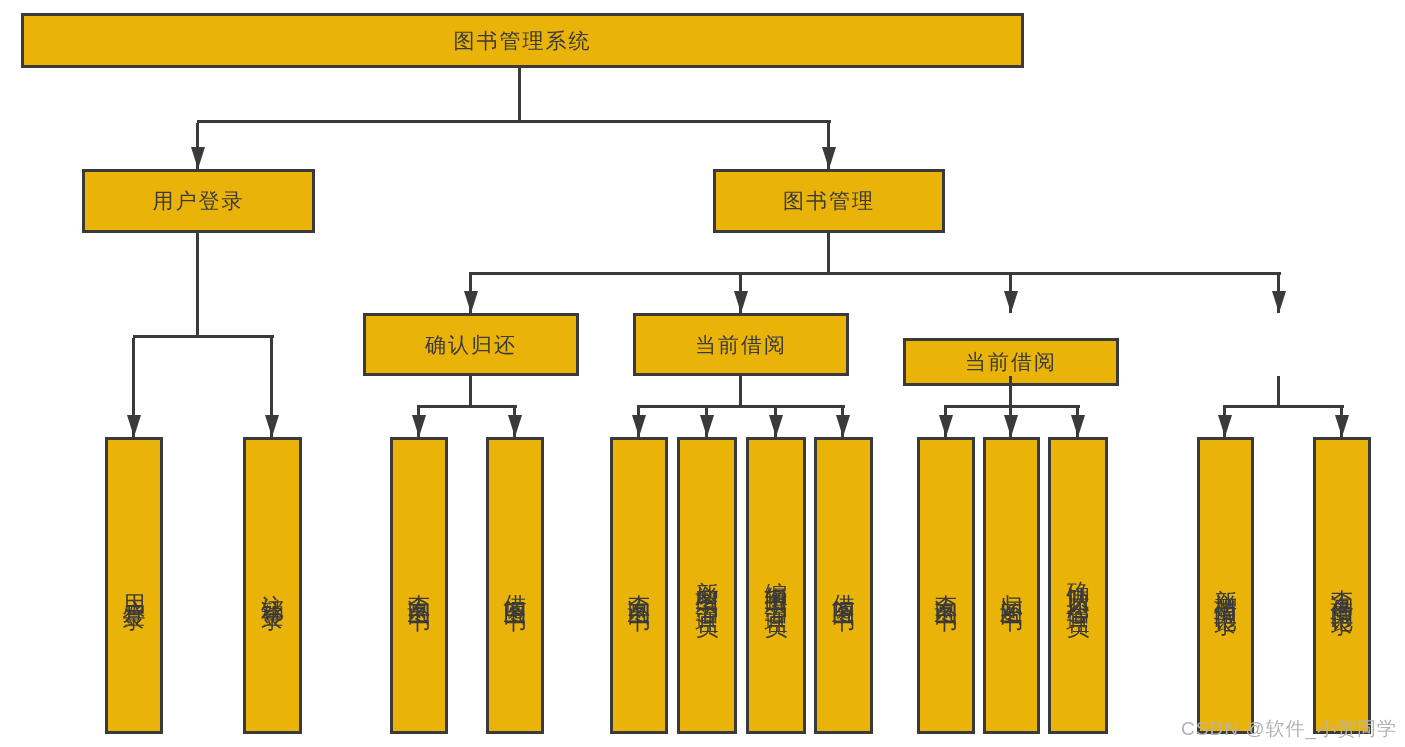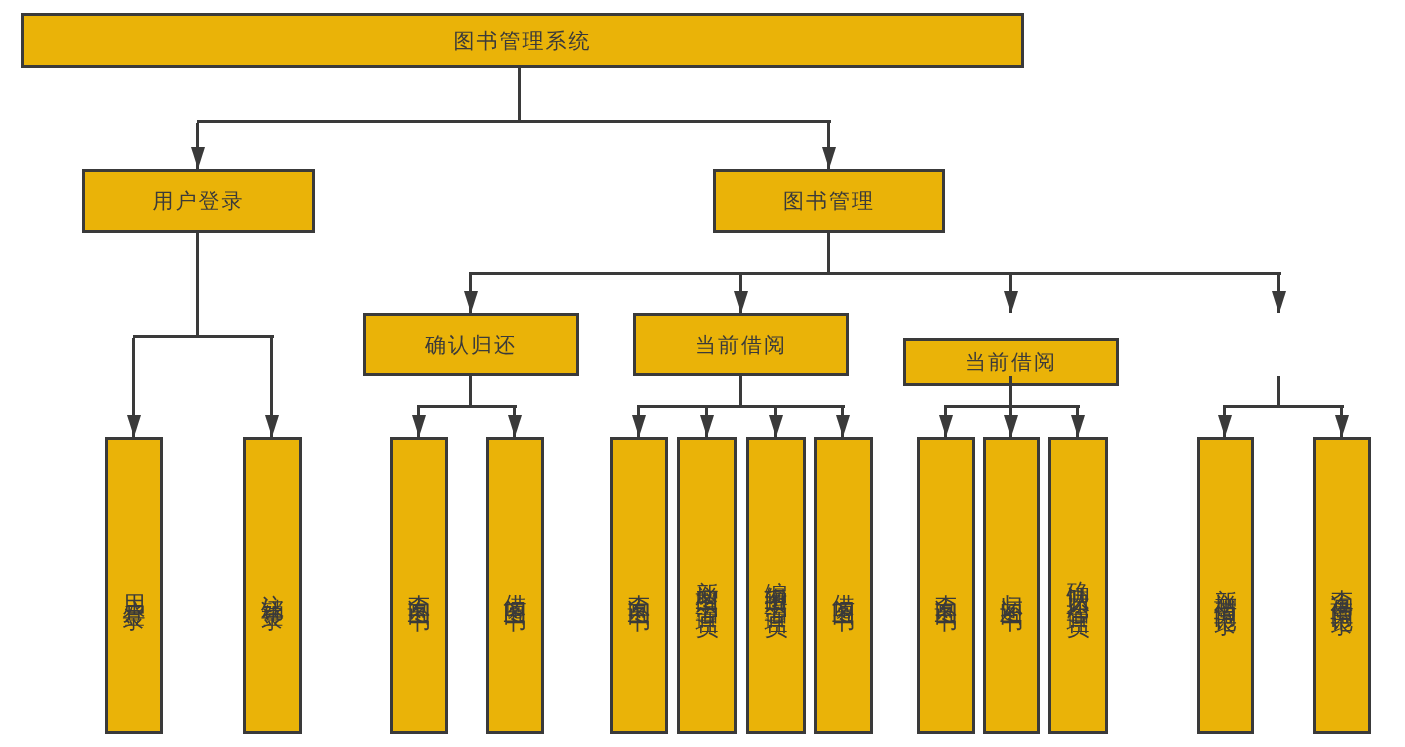--- a/index.html
+++ b/index.html
@@ -144,14 +144,15 @@
   <div class="vline" style="left:1076px;top:408px;height:29px;"></div>
   <div class="arrow" style="left:1071px;top:415px;"></div>
 
   <div class="vline" style="left:1277px;top:376px;height:29px;"></div>
   <div class="hline" style="left:1223px;top:405px;width:121px;"></div>
   <div class="vline" style="left:1223px;top:408px;height:29px;"></div>
   <div class="arrow" style="left:1218px;top:415px;"></div>
   <div class="vline" style="left:1340px;top:408px;height:29px;"></div>
   <div class="arrow" style="left:1335px;top:415px;"></div>
 
+  <div class="watermark">CSDN @软件_小贺同学</div>
 
 </div>
 
 </body></html>

